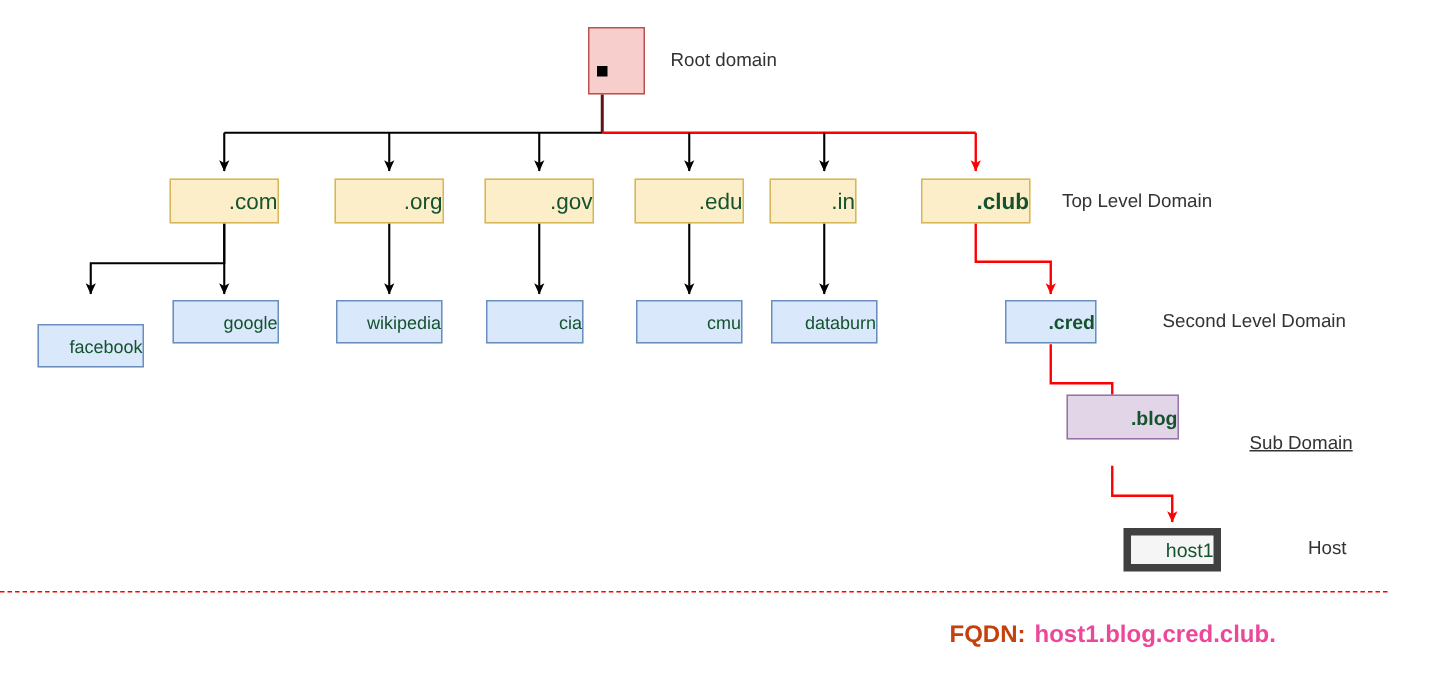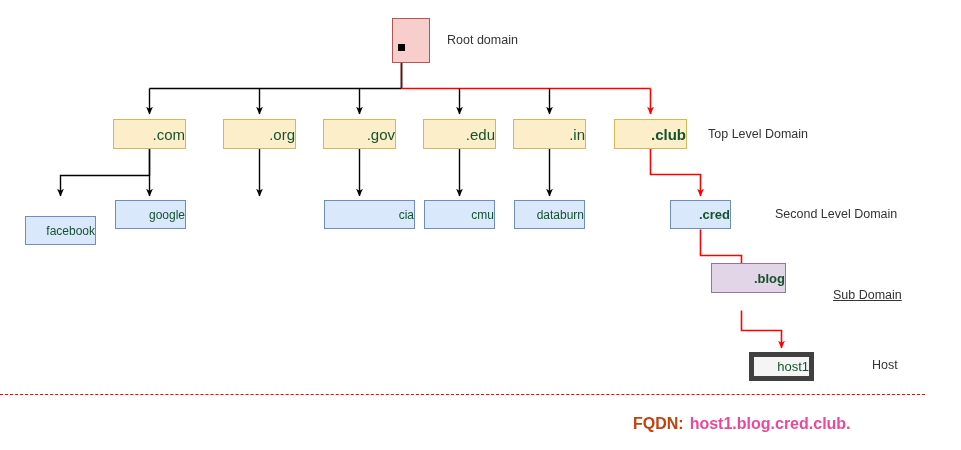--- a/index.html
+++ b/index.html
@@ -159,34 +159,37 @@
   </div>
   <div class="node tld" style="left:223px; top:119px; width:73px; height:30px;">
     <span>.org</span>
   </div>
   <div class="node tld" style="left:423px; top:119px; width:73px; height:30px;">
     <span>.edu</span>
   </div>
   <div class="node tld" style="left:323px; top:119px; width:73px; height:30px;">
     <span>.gov</span>
   </div>
-  <div class="node tld" style="left:513px; top:119px; width:73px; height:30px;">
+  <div class="node tld" style="left:513px; top:119px; width:58px; height:30px;">
     <span>.in</span>
   </div>
   <div class="node tld emph" style="left:614px; top:119px; width:73px; height:30px;">
     <span>.club</span>
   </div>
 
   <div class="node sld" style="left:25px; top:216px; width:71px; height:29px;">
     <span>facebook</span>
   </div>
   <div class="node sld" style="left:115px; top:200px; width:71px; height:29px;">
     <span>google</span>
   </div>
-  <div class="node sld" style="left:324px; top:200px; width:91px; height:29px;">
+  <div class="node sld" style="left:224px; top:200px; width:71px; height:29px;">
+    <span>wikipedia</span>
+  </div>
+  <div class="node sld" style="left:324px; top:200px; width:65px; height:29px;">
     <span>cia</span>
   </div>
   <div class="node sld" style="left:424px; top:200px; width:71px; height:29px;">
     <span>cmu</span>
   </div>
   <div class="node sld" style="left:514px; top:200px; width:71px; height:29px;">
     <span>databurn</span>
   </div>
   <div class="node sld bold" style="left:670px; top:200px; width:61px; height:29px; font-size:13px;">
     <span>.cred</span>

